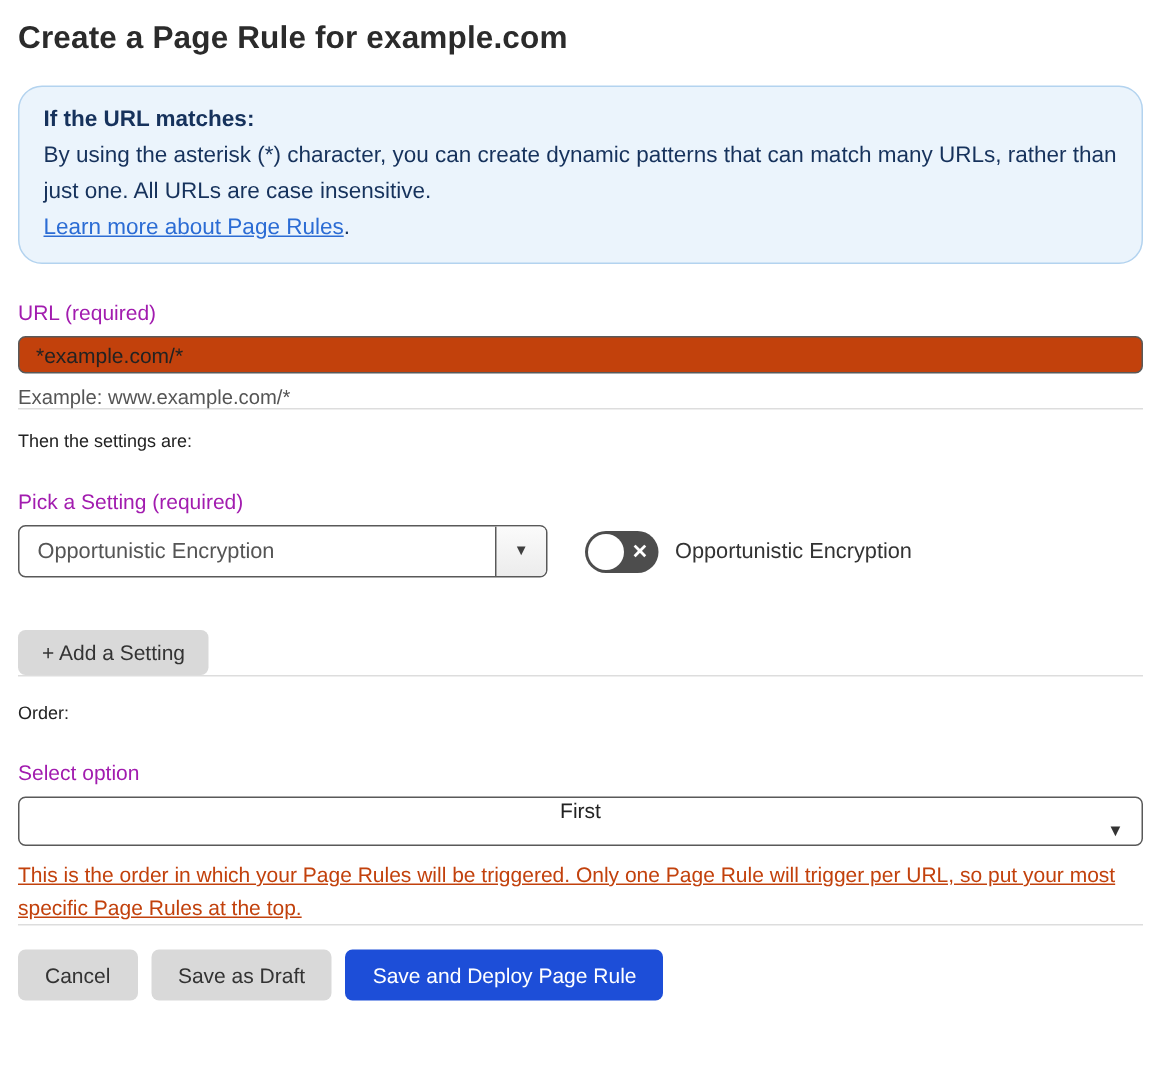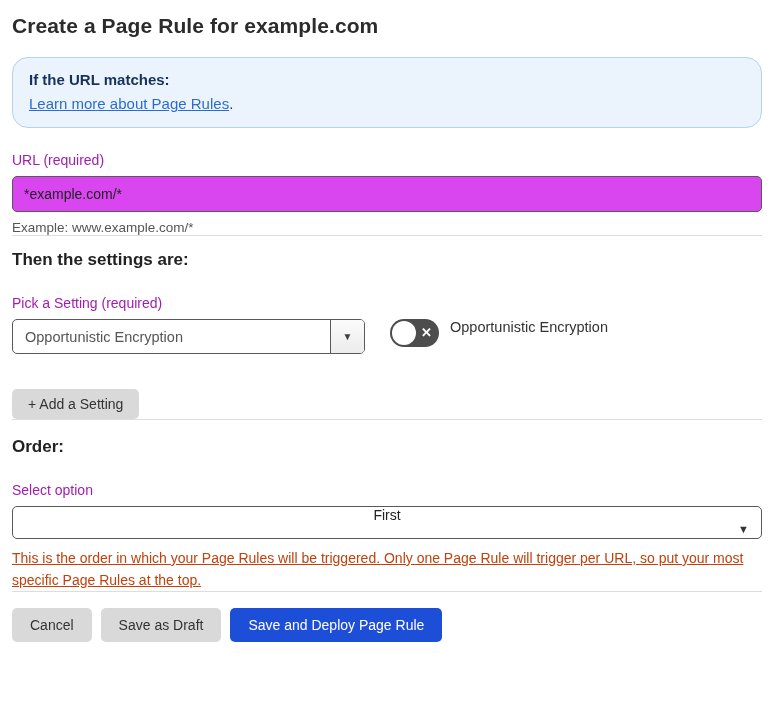--- a/index.html
+++ b/index.html
@@ -18,38 +18,38 @@
     font-size: 15px;
     line-height: 24px;
     margin-bottom: 24px;
   }
   .info-box .info-heading { font-weight: 700; }
   .info-box a { color: #2b6cd4; text-decoration: underline; cursor: pointer; }
 
   .field-label { font-size: 14px; color: #a21caf; display: block; margin-bottom: 8px; }
 
   .url-input {
-    width: 100%; height: 36px;
+    width: 100%; height: 25px;
     border: 1px solid #595959; border-radius: 5px;
     padding: 0 11px; font-size: 14px; color: #222;
     font-family: "Liberation Sans", sans-serif;
-    outline: none; background: #d946ef;
+    outline: none; background: #c2410c;
   }
   .helper-text { font-size: 13.5px; color: #555; margin-top: 8px; }
 
   hr.divider { border: none; border-top: 1px solid #ddd; margin: 0; }
   .divider-1 { margin-top: 19px; }
   .divider-2 { margin-top: 18px; }
   .divider-3 { margin-top: 22px; }
 
-  h2.section-heading { font-size: 17px; font-weight: 700; color: #222; }
+  h2.section-heading { font-size: 12px; font-weight: 400; color: #222; }
   .settings-heading { margin-top: 14px; margin-bottom: 25px; }
   .order-heading { margin-top: 17px; margin-bottom: 25px; }
 
-  .setting-row { display: flex; align-items: flex-start; margin-bottom: 0; }
+  .setting-row { display: flex; align-items: center; margin-bottom: 0; }
 
   .setting-dropdown {
     width: 353px; height: 35px;
     border: 1px solid #595959; border-radius: 5px;
     background: #fff; display: flex; align-items: stretch;
     cursor: pointer; overflow: hidden;
   }
   .setting-dropdown .dropdown-value {
     flex: 1; display: flex; align-items: center;
     padding-left: 12px; font-size: 14.5px; color: #555;
@@ -103,20 +103,21 @@
 </style>
 </head>
 <body>
 
 <div class="container">
 
   <h1 class="page-title">Create a Page Rule for example.com</h1>
 
   <div class="info-box">
     <div class="info-heading">If the URL matches:</div>
+    <div class="info-body">By using the asterisk (*) character, you can create dynamic patterns that can match many URLs, rather than just one. All URLs are case insensitive.</div>
     <div><a>Learn more about Page Rules</a><span>.</span></div>
   </div>
 
   <label class="field-label">URL (required)</label>
   <input type="text" class="url-input" value="*example.com/*" style="">
   <div class="helper-text">Example: www.example.com/*</div>
 
   <hr class="divider divider-1">
 
   <h2 class="section-heading settings-heading">Then the settings are:</h2>

